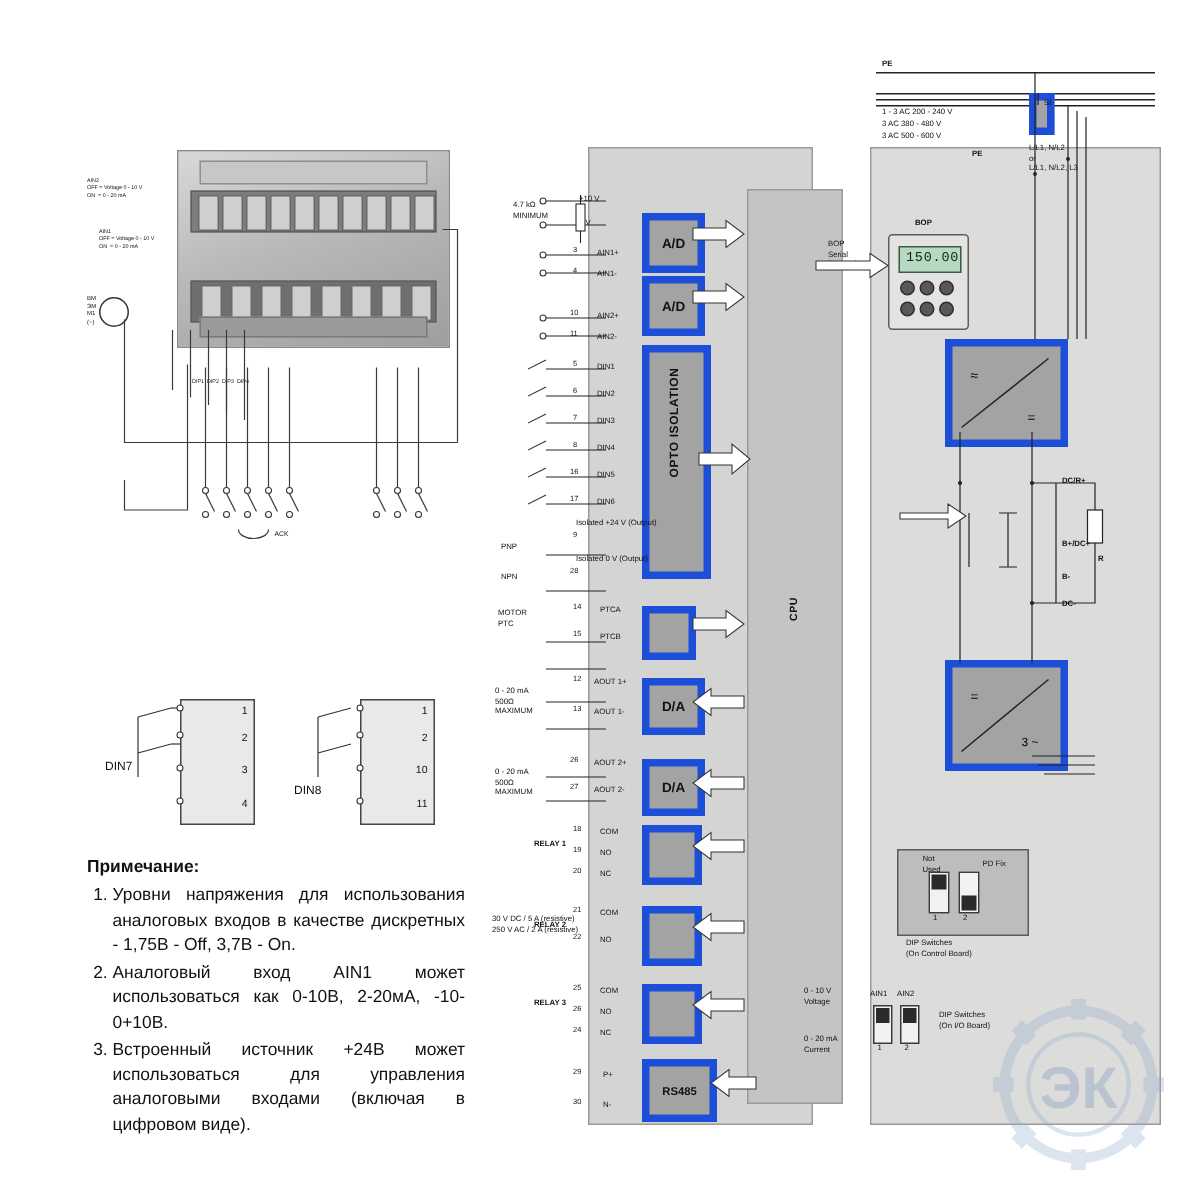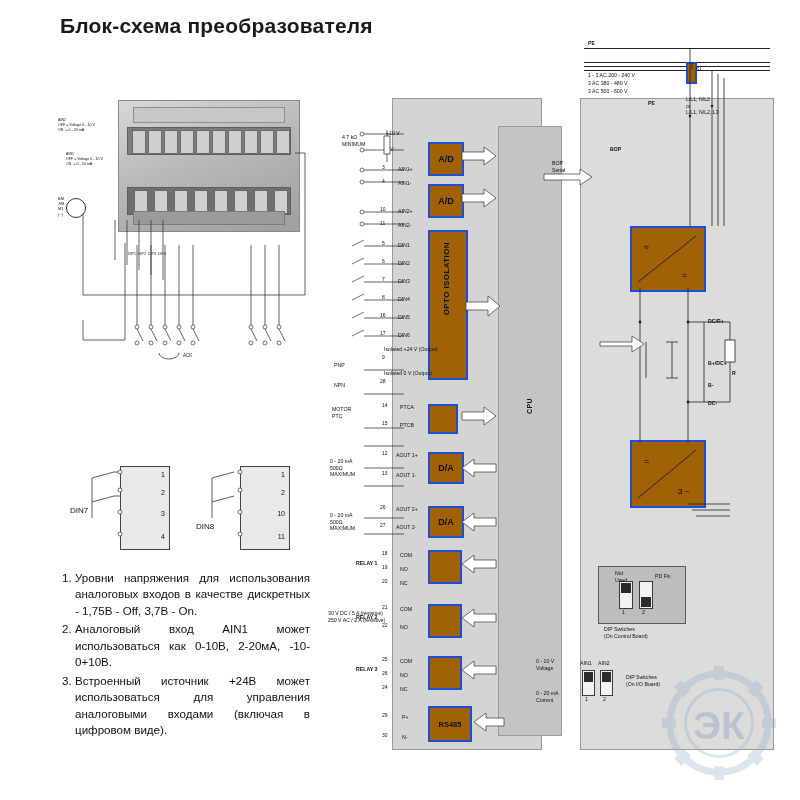--- a/index.html
+++ b/index.html
@@ -30,21 +30,21 @@
   .dinlabel{position:absolute;font-size:8px;color:#111;}
 
   .note{position:absolute;left:58px;top:570px;width:252px;font-size:11.6px;line-height:1.42;color:#111;}
   .note .hd{font-weight:bold;margin-bottom:3px;}
   .note ol{margin:0;padding-left:17px;}
   .note li{margin-bottom:2px;text-align:justify;}
 
   
   .sch{position:absolute;left:330px;top:38px;width:460px;height:750px;}
   .panel{position:absolute;background:#d4d4d2;border:1px solid #9a9a98;}
-  .wbox{position:absolute;background:#a16207;border:2px solid #1d4ed8;}
+  .wbox{position:absolute;background:#a3a3a3;border:5px solid #1d4ed8;}
   .lbl{position:absolute;font-size:5.2px;line-height:1.25;color:#111;white-space:pre;}
   .lbl.b{font-weight:bold;}
   .vtxt{position:absolute;font-size:7px;font-weight:bold;color:#111;writing-mode:vertical-rl;transform:rotate(180deg);letter-spacing:.4px;}
   .hline{position:absolute;height:1px;background:#222;}
   .tnum{position:absolute;font-size:5px;color:#111;}
 
   
   .bop{position:absolute;left:262px;top:118px;width:52px;height:62px;background:#e3e3e1;border:1px solid #5d5d5b;border-radius:3px;}
   .bop .scr{position:absolute;left:6px;top:7px;width:40px;height:16px;background:#b9d8c2;border:1px solid #3c5a45;}
   .bop .scr span{position:absolute;left:4px;top:2px;font-family:"Liberation Mono",monospace;font-size:9px;color:#0d2a16;letter-spacing:.5px;}
@@ -55,21 +55,20 @@
   .dipsw{position:absolute;background:#f2f2f0;border:1px solid #3a3a38;}
   .dipsw i{position:absolute;left:1px;width:calc(100% - 2px);height:40%;background:#2b2b2b;display:block;}
 
   .logo{position:absolute;right:22px;bottom:18px;width:118px;height:118px;opacity:.30;}
 </style>
 </head>
 <body>
 
 <div class="page">
 
-  <div class="title">Блок-схема  преобразователя</div>
 
   <div>
     <div class="photo">
       <div class="topcap"></div>
       <div class="row t">
         <div class="cell" style="left:4px"></div>
           <div class="cell" style="left:20px"></div>
         <div class="cell" style="left:36px"></div>
           <div class="cell" style="left:52px"></div>
         <div class="cell" style="left:68px"></div>
@@ -205,20 +204,21 @@
       <g fill="#fff" stroke="#333" stroke-width="0.7">
         <circle cx="36" cy="10" r="2"></circle>
           <circle cx="36" cy="28" r="2"></circle>
         <circle cx="36" cy="50" r="2"></circle>
           <circle cx="36" cy="72" r="2"></circle>
       </g>
     </svg>
   </div>
 
   <div class="note">
+    <div class="hd">Примечание:</div>
     <ol>
       <li>Уровни напряжения для использования аналоговых входов в качестве дискретных - 1,75В - Off, 3,7В - On.</li>
       <li>Аналоговый вход AIN1 может использоваться как 0-10В, 2-20мА, -10-0+10В.</li>
       <li>Встроенный источник +24В может использоваться для управления аналоговыми входами (включая в цифровом виде).</li>
     </ol>
   </div>
 
   <div class="sch">
 
     <div class="panel" style="left:62px;top:60px;width:148px;height:650px;"></div>
@@ -249,20 +249,31 @@
         <path d="M132,24 L132,180"></path>
           <path d="M138,28 L138,180"></path>
           <path d="M144,32 L144,180"></path>
       </g>
       <g fill="#222">
           <circle cx="110" cy="70" r="1.3"></circle>
           <circle cx="132" cy="60" r="1.3"></circle>
         </g>
     </svg>
 
+    <div class="bop">
+      <div class="scr">
+          <span>150.00</span>
+        </div>
+      <div class="btn" style="left:7px;top:30px"></div>
+      <div class="btn" style="left:20px;top:30px"></div>
+      <div class="btn" style="left:33px;top:30px"></div>
+      <div class="btn" style="left:7px;top:44px"></div>
+      <div class="btn" style="left:20px;top:44px"></div>
+      <div class="btn" style="left:33px;top:44px"></div>
+    </div>
     <div class="lbl b" style="left:280px;top:108px;">BOP</div>
     <div class="lbl" style="left:222px;top:122px;">BOP
 Serial
 Protocol</div>
     <svg style="position:absolute;left:210px;top:118px;width:60px;height:40px">
       <path d="M4,18 L40,18 L40,13 L52,21 L40,29 L40,24 L4,24 Z" fill="#fff" stroke="#333" stroke-width="0.7"></path>
     </svg>
 
     <div class="wbox" style="left:300px;top:188px;width:72px;height:62px;">
       <svg width="72" height="62">

